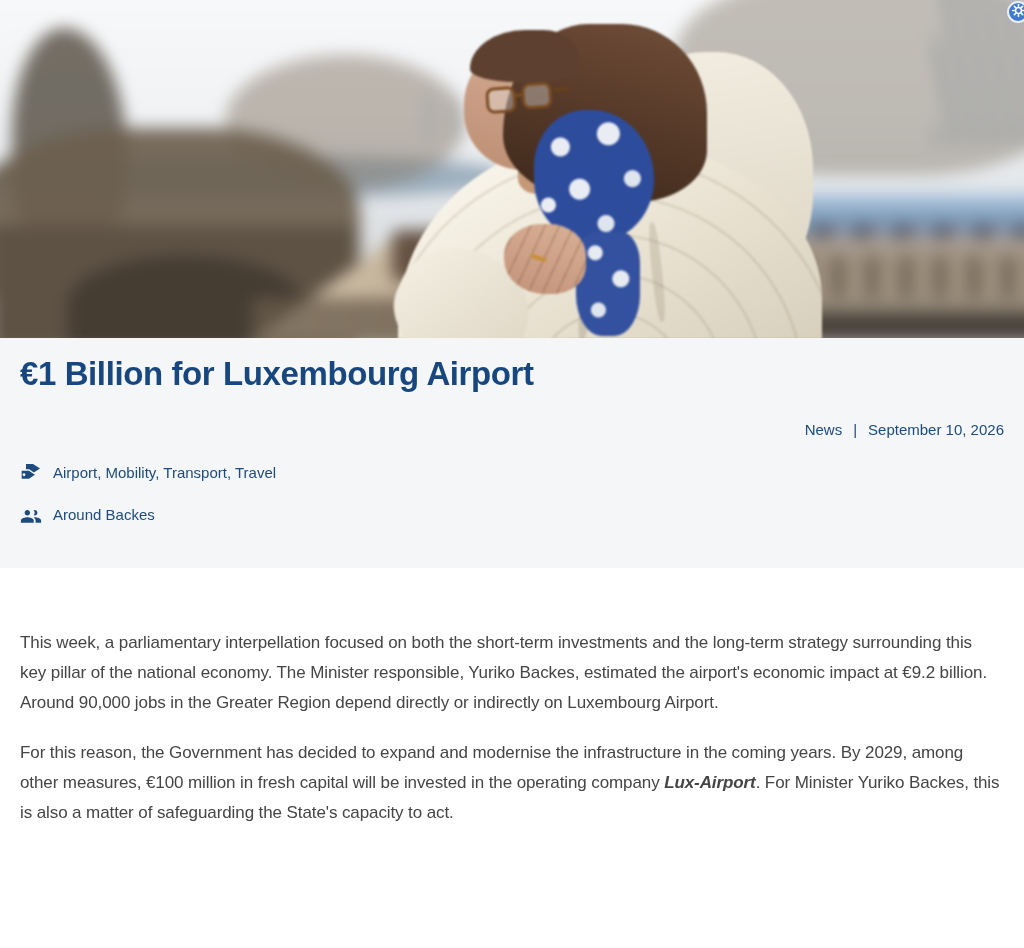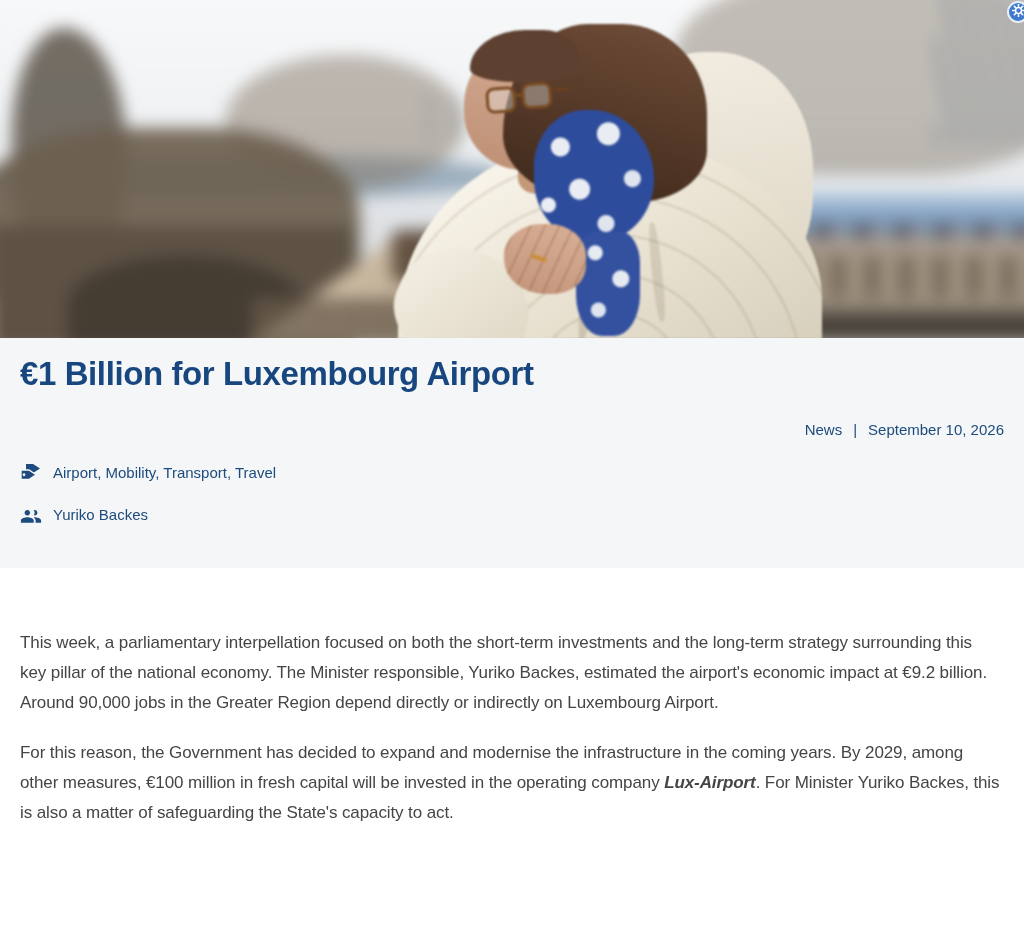--- a/index.html
+++ b/index.html
@@ -183,21 +183,21 @@
       </span>
       <span>Airport, Mobility, Transport, Travel</span>
     </div>
 
     <div class="irow">
       <span>
         <svg width="22" height="15" viewBox="0 0 24 16">
           <path fill="#1d4b7d" d="M8 8c1.66 0 3-1.34 3-3S9.66 2 8 2 5 3.34 5 5s1.34 3 3 3zm8 0c1.66 0 3-1.34 3-3s-1.34-3-3-3c-.35 0-.69.06-1 .17C15.63 2.99 16 3.95 16 5s-.37 2.01-1 2.83c.31.11.65.17 1 .17zm-8 2c-2.33 0-7 1.17-7 3.5V16h14v-2.5C15 11.17 10.33 10 8 10zm8 0c-.29 0-.62.02-.97.05 1.16.84 1.97 1.97 1.97 3.45V16h6v-2.5c0-2.33-4.67-3.5-7-3.5z"></path>
         </svg>
       </span>
-      <span>Yuriko Backes</span>
+      <span>Around Backes</span>
     </div>
   </div>
 
   <div class="abody">
     <p>This week, a parliamentary interpellation focused on both the short-term investments and the long-term strategy surrounding this key pillar of the national economy. The Minister responsible, Yuriko Backes, estimated the airport's economic impact at €9.2 billion. Around 90,000 jobs in the Greater Region depend directly or indirectly on Luxembourg Airport.</p>
     <p><span>For this reason, the Government has decided to expand and modernise the infrastructure in the coming years. By 2029, among other measures, €100 million in fresh capital will be invested in the operating company </span><em>Lux-Airport</em><span>. For Minister Yuriko Backes, this is also a matter of safeguarding the State's capacity to act.</span></p>
   </div>
 
 </div>
 

